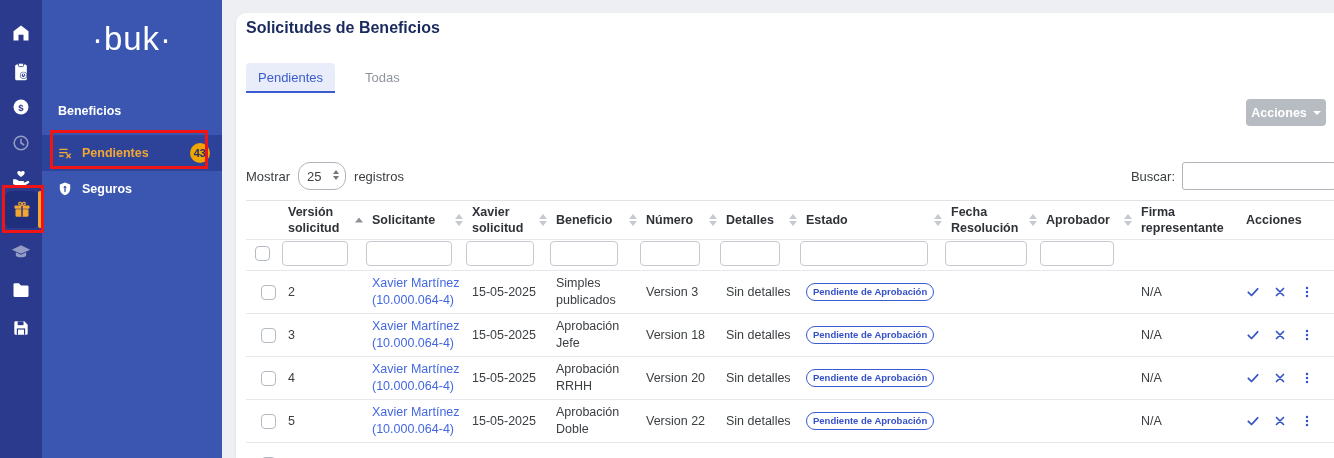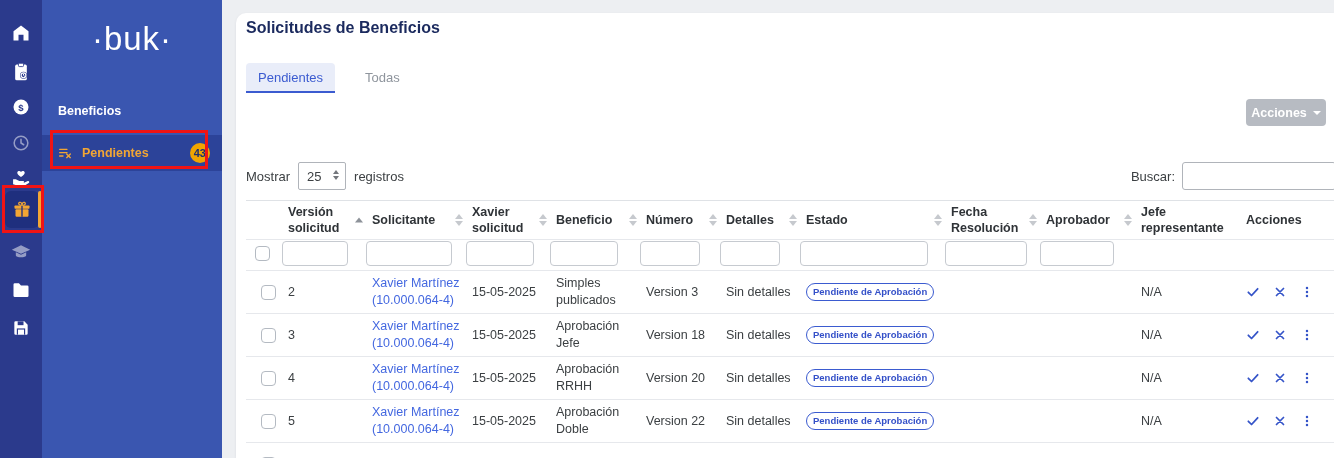--- a/index.html
+++ b/index.html
@@ -42,21 +42,21 @@
   .tab.active { color:#3b5bd0; background:#e9edf9; border-radius:4px 4px 0 0; border-bottom:2px solid #3b5bd0; }
   .tab.inactive { color:#8f959d; border-bottom:2px solid transparent; }
 
   .btn-acciones { position:absolute; right:8px; top:86px; width:80px; height:27px; background:#b7bbc2;
     border:none; border-radius:4px; color:#fff; font-size:12.5px; font-weight:bold;
     display:flex; align-items:center; justify-content:center; gap:6px; cursor:default; font-family:inherit; }
   .caret-down { width:0; height:0; border-left:4px solid transparent; border-right:4px solid transparent; border-top:4px solid #fff; }
 
   .toolbar-left { position:absolute; left:10px; top:149px; height:28px; display:flex; align-items:center; gap:8px;
     font-size:13px; color:#3c4043; }
-  .select-box { position:relative; width:48px; height:28px; border:1px solid #b0b4ba; border-radius:2px;
+  .select-box { position:relative; width:48px; height:28px; border:1px solid #b0b4ba; border-radius:12px;
     display:flex; align-items:center; padding-left:8px; font-size:13px; color:#3c4043; cursor:pointer; background:#fff; }
   .select-carets { position:absolute; right:6px; top:7px; display:flex; flex-direction:column; gap:2px; }
   .sc-up { width:0;height:0;border-left:3.5px solid transparent;border-right:3.5px solid transparent;border-bottom:4.5px solid #73767c; }
   .sc-dn { width:0;height:0;border-left:3.5px solid transparent;border-right:3.5px solid transparent;border-top:4.5px solid #73767c; }
 
   .toolbar-right { position:absolute; right:-2px; top:149px; height:28px; display:flex; align-items:center; gap:7px;
     font-size:13px; color:#3c4043; }
   .search-input { width:154px; height:28px; border:1px solid #b0b4ba; border-radius:3px; padding:0 6px;
     font-size:13px; font-family:inherit; color:#3c4043; }
 
@@ -161,20 +161,30 @@
       <div class="menu-item active">
         <span class="mi-icon">
           <svg viewBox="0 0 24 24" fill="none" stroke="currentColor" stroke-width="2" stroke-linecap="round">
             <path d="M4 6.5h11M4 11.5h11M4 16.5h5"></path>
             <path d="M14.5 13.5 20 19M20 13.5 14.5 19"></path>
           </svg>
         </span>
         <span>Pendientes</span>
         <span class="menu-badge">43</span>
       </div>
+      <div class="menu-item">
+        <span class="mi-icon">
+          <svg viewBox="0 0 24 24">
+            <path fill="currentColor" d="M12 2.2 19.8 5.3v5.9c0 4.8-3.1 8.3-7.8 10.3-4.7-2-7.8-5.5-7.8-10.3V5.3Z"></path>
+            <circle cx="12" cy="9.5" r="1.9" fill="#3a56b0"></circle>
+            <path d="M12 11.8v4" stroke="#3a56b0" stroke-width="2" stroke-linecap="round"></path>
+          </svg>
+        </span>
+        <span>Seguros</span>
+      </div>
     </div>
 </nav>
 
 <main class="content">
   <div class="card">
     <h1 class="page-title">Solicitudes de Beneficios</h1>
 
     <div class="tabs">
       <div class="tab active">Pendientes</div>
       <div class="tab inactive">Todas</div>
@@ -249,21 +259,21 @@
                   <i class="cd"></i>
                 </span></th>
               <th><span class="th-label">Fecha Resolución</span><span class="sort">
                   <i class="cu"></i>
                   <i class="cd"></i>
                 </span></th>
               <th><span class="th-label">Aprobador</span><span class="sort">
                   <i class="cu"></i>
                   <i class="cd"></i>
                 </span></th>
-              <th><span class="th-label">Jefe representante</span></th>
+              <th><span class="th-label">Firma representante</span></th>
               <th><span class="th-label">Acciones</span></th>
             </tr>
             <tr class="filter-row">
               <td><span class="cb"></span></td>
               <td><input class="f-in" style="width: 66px;"></td>
               <td><input class="f-in" style="width: 86px;"></td>
               <td><input class="f-in" style="width: 68px;"></td>
               <td><input class="f-in" style="width: 68px;"></td>
               <td><input class="f-in" style="width: 60px;"></td>
               <td><input class="f-in" style="width: 60px;"></td>

